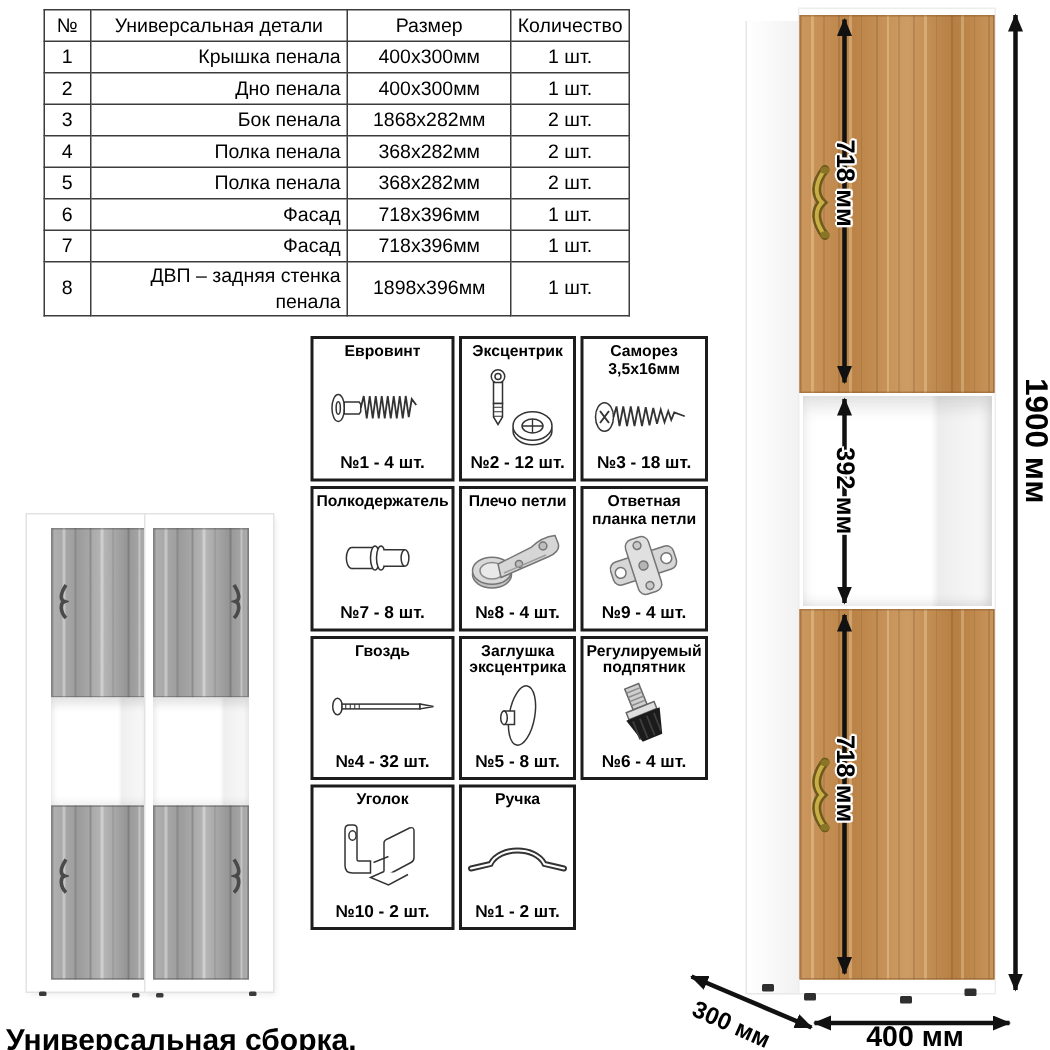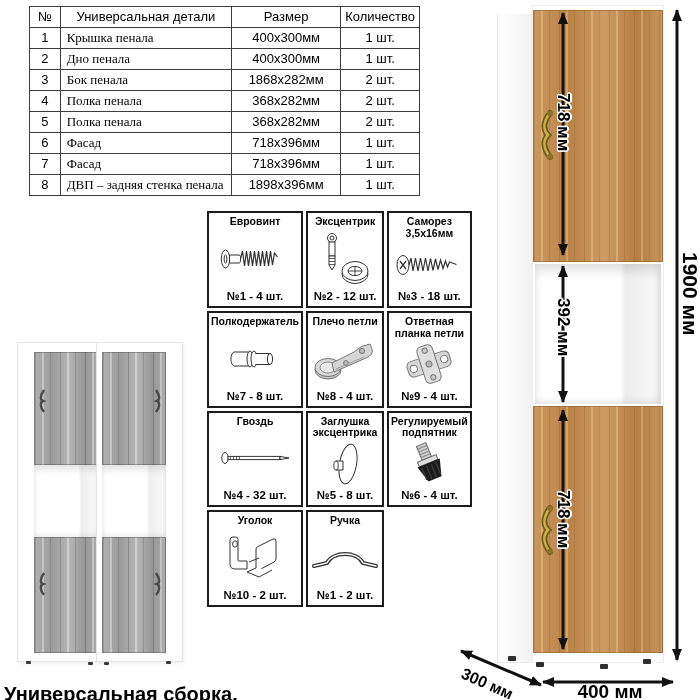--- a/index.html
+++ b/index.html
@@ -4,24 +4,24 @@
 <style>
   html,body{margin:0;padding:0;background:#fff;}
   .canvas{position:relative;width:700px;height:700px;overflow:hidden;
           font-family:"Liberation Sans",sans-serif;color:#000;background:#fff;}
 
   
   .parts-table{position:absolute;left:29px;top:6px;width:391px;border-collapse:collapse;
                font-size:13px;line-height:1.28;}
   .parts-table th,.parts-table td{border:1.2px solid #3c3c3c;padding:1px 4px;height:18px;
                text-align:center;font-weight:400;vertical-align:middle;}
-  .parts-table td.nm{text-align:left;padding-left:6px;font-family:Liberation Serif, serif;}
+  .parts-table td.nm{text-align:right;padding-left:6px;}
 
   
-  .hw-grid{position:absolute;left:207px;top:211px;width:254px;height:396px;display:grid;
+  .hw-grid{position:absolute;left:207px;top:224px;width:254px;height:396px;display:grid;
            grid-template-columns:repeat(3,1fr);grid-template-rows:repeat(4,1fr);gap:3px;}
   .hw-cell{border:2px solid #1c1c1c;background:#fff;display:flex;flex-direction:column;
            align-items:center;justify-content:space-between;padding:3px 2px 4px;}
   .hw-name{font-size:10.5px;font-weight:700;text-align:center;line-height:1.12;}
   .hw-ico{flex:1;display:flex;align-items:center;justify-content:center;}
   .hw-count{font-size:11.5px;font-weight:700;}
 
   
   .wood{background:
     repeating-linear-gradient(90deg,rgba(100,60,22,.20) 0 1px,transparent 1px 7px,

